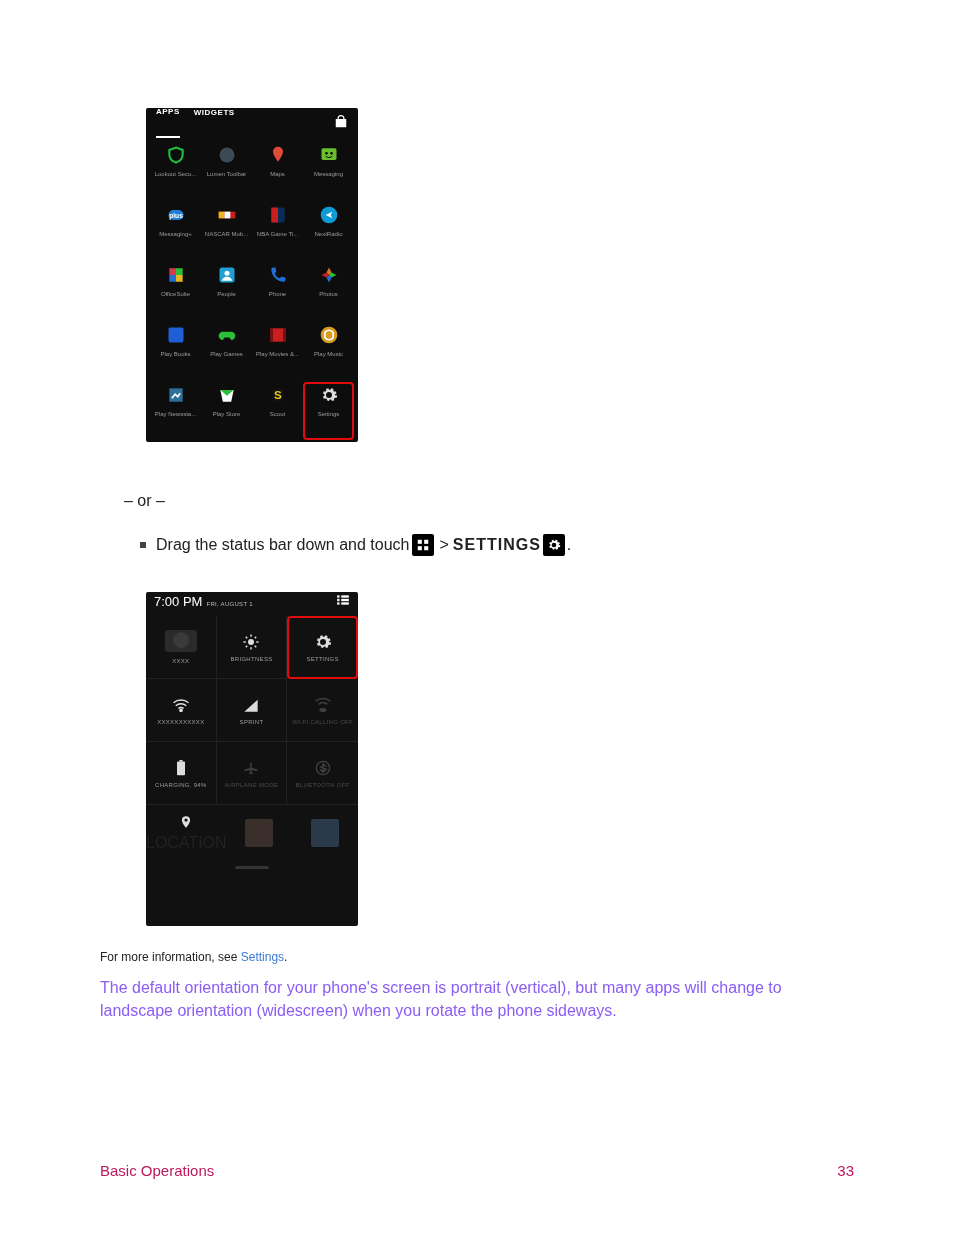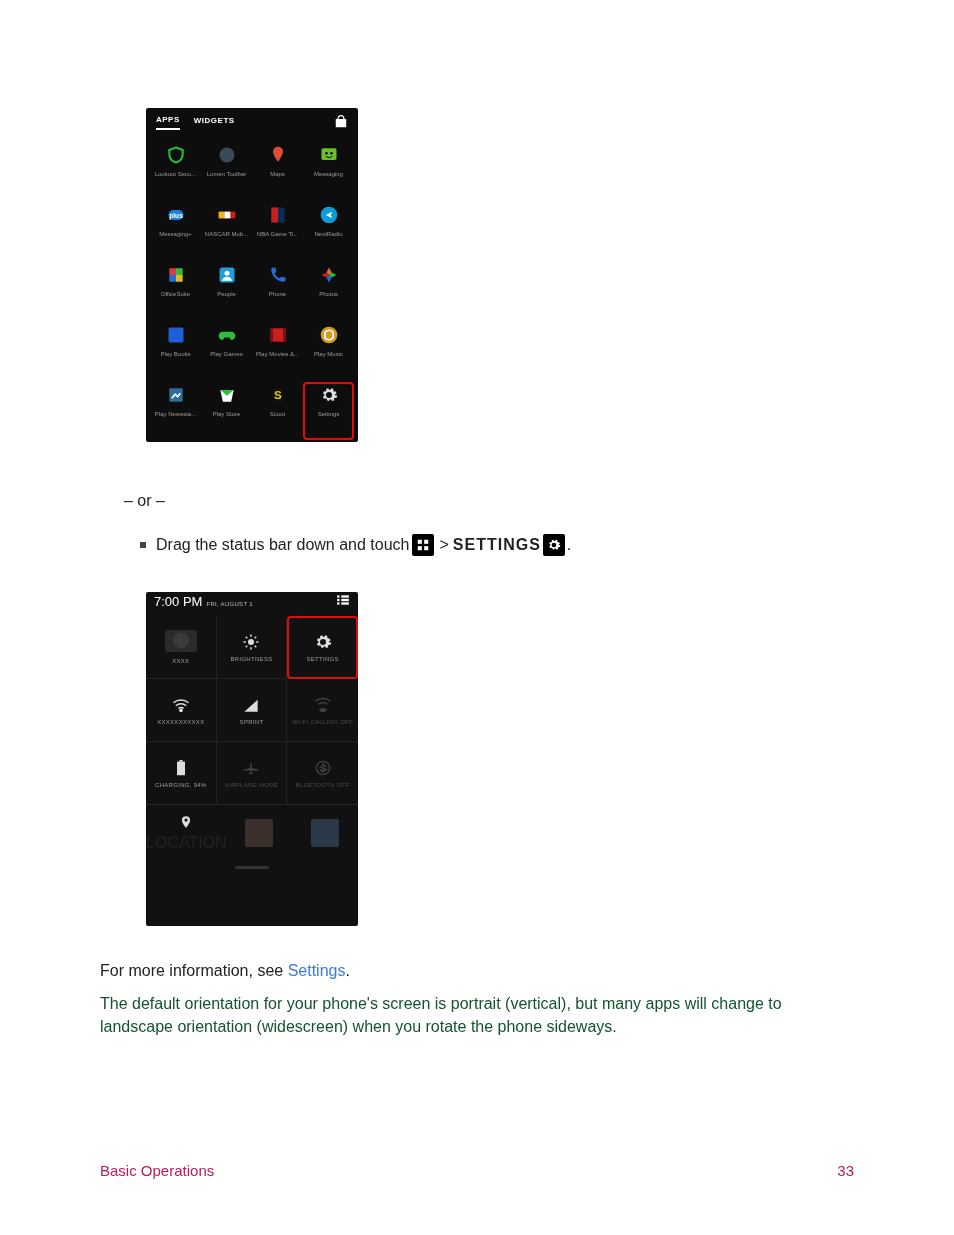--- a/index.html
+++ b/index.html
@@ -2,21 +2,21 @@
 <html><head>
 <meta charset="utf-8">
 <style>
   * { box-sizing: border-box; margin: 0; padding: 0; }
   html, body { width: 954px; height: 1235px; background: #fff; font-family: Arial, Helvetica, sans-serif; color: #222; }
   .page { padding: 108px 100px 40px 100px; position: relative; height: 100%; }
 
   
   .apps-shot { width: 212px; height: 334px; margin-left: 46px; background: #0d0d0d; border-radius: 2px; overflow: hidden; position: relative; }
   .apps-header { height: 28px; display: flex; align-items: center; padding: 0 10px; color: #fff; font-size: 8px; font-weight: bold; letter-spacing: .5px; }
-  .apps-header .tab { margin-right: 14px; padding-bottom: 4px; }
+  .apps-header .tab { margin-right: 14px; padding-bottom: 20px; }
   .apps-header .tab.active { border-bottom: 2px solid #fff; }
   .apps-header .shop { margin-left: auto; }
   .apps-grid { display: grid; grid-template-columns: repeat(4, 1fr); gap: 2px 0; padding: 6px 4px 4px 4px; }
   .app { display: flex; flex-direction: column; align-items: center; justify-content: flex-start; height: 58px; position: relative; }
   .app .ic { width: 26px; height: 26px; border-radius: 4px; display: flex; align-items: center; justify-content: center; margin-bottom: 3px; }
   .app .lbl { font-size: 6px; color: #9b9b9b; text-align: center; line-height: 1; max-width: 48px; overflow: hidden; white-space: nowrap; text-overflow: ellipsis; }
   .app.hl { outline: 2px solid #e20b0b; outline-offset: -2px; border-radius: 4px; }
 
   
   .or-text { margin: 50px 0 24px 24px; font-size: 16px; color: #222; }
@@ -41,24 +41,24 @@
   .qs.first .avatar::after{ content:""; position:absolute; left:50%; top:50%; width:16px; height:16px; border-radius:50%; background:#3a3a3a; transform:translate(-50%,-55%);}
   .qs.hl { outline: 2.5px solid #e20b0b; outline-offset: -2px; border-radius: 4px; }
   .qs.dim .qic, .qs.dim .qlbl { opacity: .4; }
   .notif-bottom { height:55px; display:flex; }
   .notif-bottom .col{ flex:1; display:flex; flex-direction:column; align-items:center; justify-content:center; gap:4px;}
   .notif-bottom .thumb{ width:28px; height:28px; background:#2a2a2a; border-radius:2px;}
   .notif-handle { height:14px; display:flex; align-items:center; justify-content:center;}
   .notif-handle .bar{ width:34px; height:3px; background:#333; border-radius:2px;}
 
   
-  .info-text { margin-top: 36px; font-size: 16px; }
+  .info-text { margin-top: 24px; font-size: 12px; }
   .info-text a { color: #3a7bd5; text-decoration: none; }
   .heading { margin-top: 38px; font-size: 26px; font-weight: 900; font-family: Arial Black, Arial, sans-serif; letter-spacing: .3px; }
-  .body-text { margin-top: 12px; font-size: 16px; line-height: 1.45; max-width: 740px; color:#14532d; }
+  .body-text { margin-top: 12px; font-size: 16px; line-height: 1.45; max-width: 740px; color:#8b5cf6; }
 
   
   .footer { position: absolute; bottom: 56px; left: 100px; right: 100px; display: flex; justify-content: space-between; font-size: 15px; color: #be185d; }
 
   
   svg { display: block; }
 </style>
 </head>
 <body>
 

